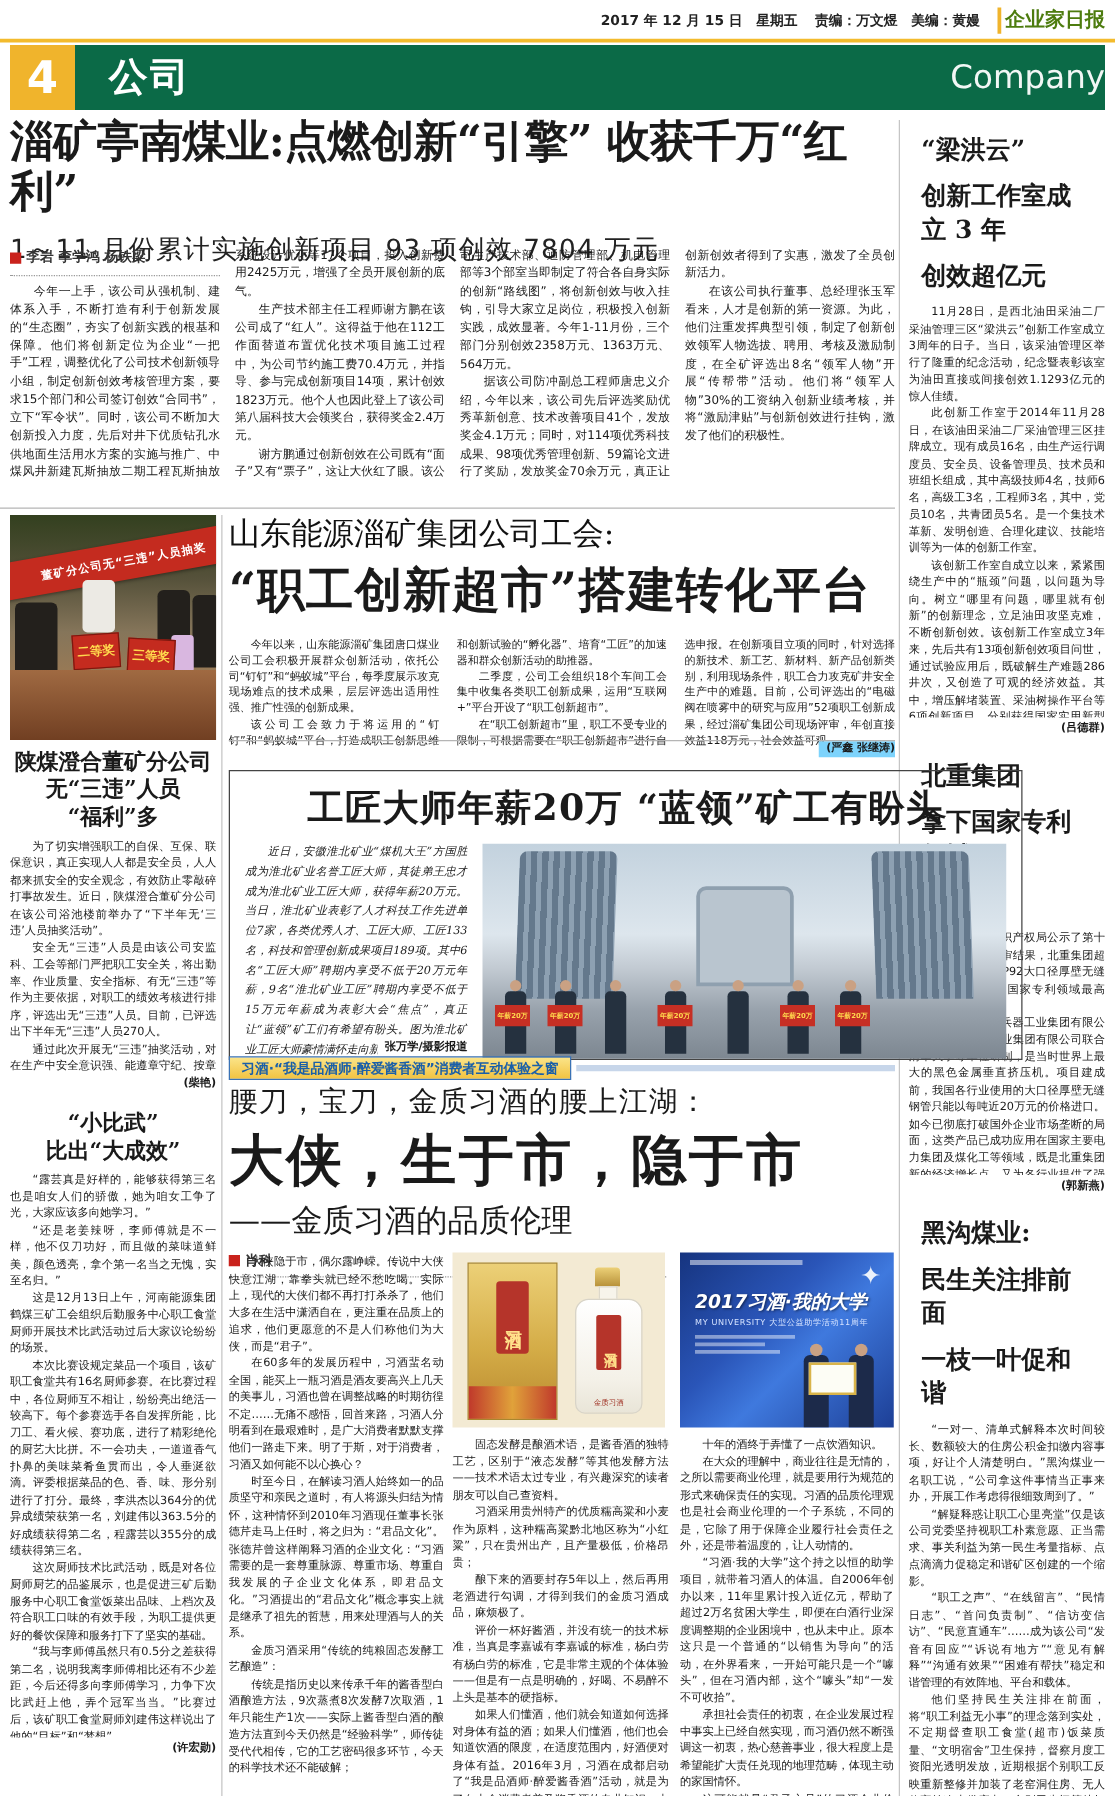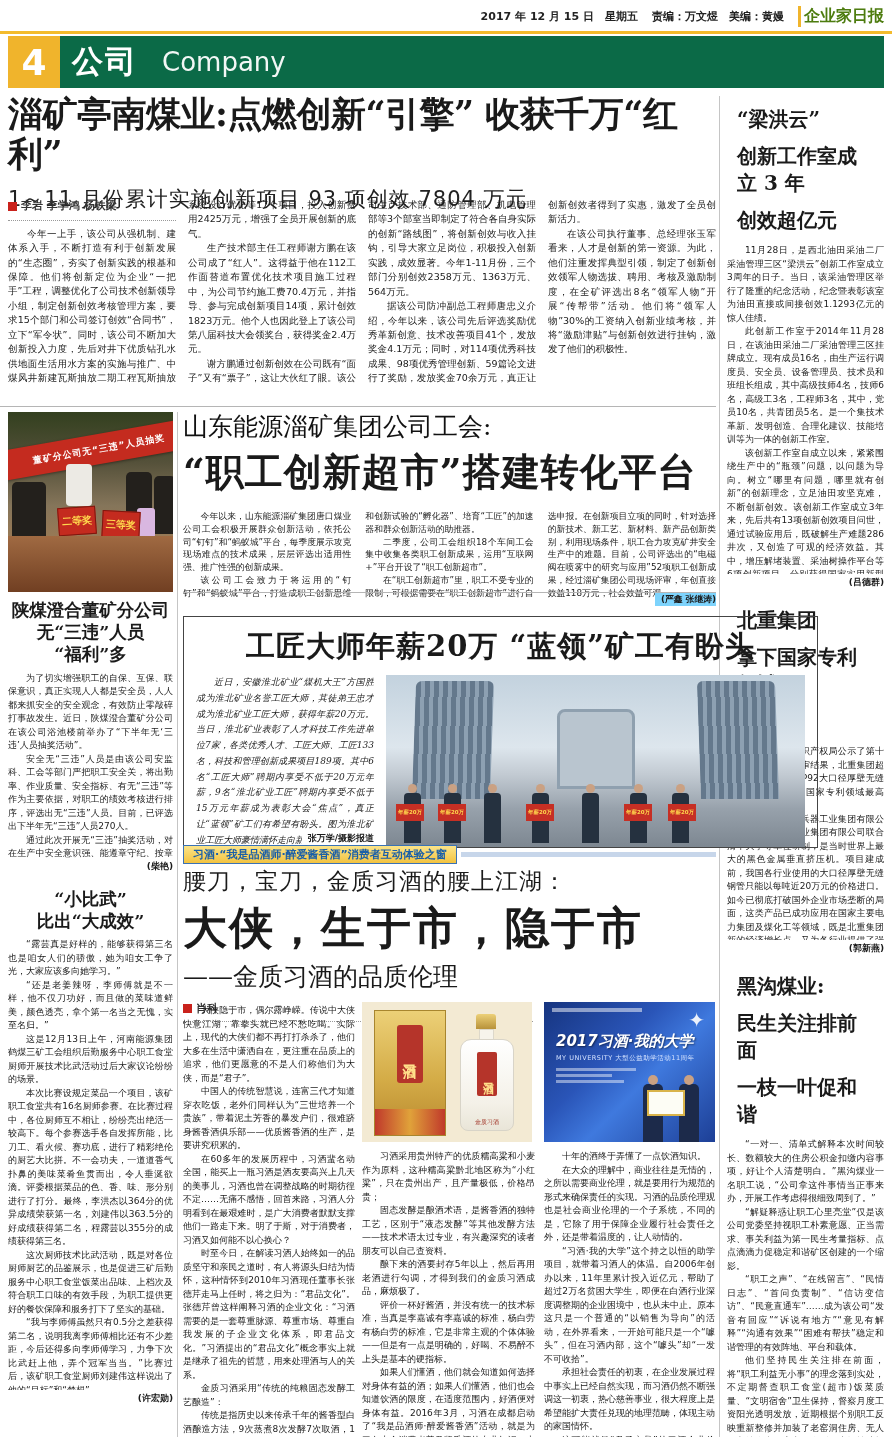--- a/index.html
+++ b/index.html
@@ -7,21 +7,21 @@
         font-family:"DejaVu Sans","Liberation Sans",sans-serif;color:#1a1a1a;overflow:hidden;}
   
   .top-meta{position:absolute;top:6px;right:8px;display:flex;align-items:center;gap:14px;
             font-size:11px;font-weight:bold;color:#222;}
   .paper-name{color:#4d7c0f;font-family:"DejaVu Serif","Liberation Serif",serif;
               font-size:16px;font-weight:900;border-left:3px solid #f0b42c;padding-left:3px;}
   .gold-rule{position:absolute;left:0;top:31px;width:892px;height:3px;background:#f3bb2d;}
   .masthead{position:absolute;left:8px;top:36px;width:876px;height:52px;display:flex;}
   .pagenum{width:52px;background:#f0b42c;color:#fff;font-size:36px;font-weight:bold;
            display:flex;align-items:center;justify-content:center;}
-  .mast-green{flex:1;background:#0b6a47;color:#fff;display:flex;align-items:center;padding-left:12px;}
+  .mast-green{flex:1;background:#0b6a47;color:#fff;display:flex;align-items:center;padding-left:27px;justify-content:space-between;}
   .mast-cn{font-size:31px;font-weight:bold;letter-spacing:2px;}
   .mast-en{font-size:26px;font-weight:400;margin-left:24px;opacity:.95;}
   .art-paras p{margin:0;text-indent:2em;text-align:justify;}
   .sig{text-align:right;font-weight:bold;}
   .byline{font-size:11px;font-weight:bold;color:#333;border-bottom:1px dotted #999;
           padding-bottom:5px;margin-bottom:6px;display:flex;align-items:center;gap:4px;}
   .red-sq{display:inline-block;width:9px;height:9px;background:#c9221c;flex:0 0 auto;}
   .divider-h{position:absolute;background:#b5b5b5;height:1px;}
   .divider-v{position:absolute;background:#c5c5c5;width:1px;}
   
@@ -321,29 +321,28 @@
     <h2 class="xj-title">大侠，生于市，隐于市</h2>
     <p class="xj-sub">——金质习酒的品质伦理</p>
     <div class="byline xj-byline">
       <span class="red-sq"></span>
       <span>肖科</span>
     </div>
   </div>
 
   <div class="xj-col xj-col1 art-paras">
       <p>大侠隐于市，偶尔露峥嵘。传说中大侠快意江湖，靠拳头就已经不愁吃喝。实际上，现代的大侠们都不再打打杀杀了，他们大多在生活中潇洒自在，更注重在品质上的追求，他们更愿意的不是人们称他们为大侠，而是“君子”。</p>
-      <p>中国人的传统智慧说，连富三代才知道穿衣吃饭，老外们同样认为“三世培养一个贵族”，带着泥土芳香的暴发户们，很难跻身酱香酒俱乐部——优质酱香酒的生产，是要讲究积累的。</p>
       <p>在60多年的发展历程中，习酒蜚名动全国，能买上一瓶习酒是酒友要高兴上几天的美事儿，习酒也曾在调整战略的时期彷徨不定……无痛不感悟，回首来路，习酒人分明看到在最艰难时，是广大消费者默默支撑他们一路走下来。明了于斯，对于消费者，习酒又如何能不以心换心？</p>
       <p>时至今日，在解读习酒人始终如一的品质坚守和亲民之道时，有人将源头归结为情怀，这种情怀到2010年习酒现任董事长张德芹走马上任时，将之归为：“君品文化”。张德芹曾这样阐释习酒的企业文化：“习酒需要的是一套尊重脉源、尊重市场、尊重自我发展的子企业文化体系，即君品文化。”习酒提出的“君品文化”概念事实上就是继承了祖先的哲慧，用来处理酒与人的关系。</p>
       <p>金质习酒采用“传统的纯粮固态发酵工艺酿造”：</p>
       <p>传统是指历史以来传承千年的酱香型白酒酿造方法，9次蒸煮8次发酵7次取酒，1年只能生产1次——实际上酱香型白酒的酿造方法直到今天仍然是“经验科学”，师传徒受代代相传，它的工艺密码很多环节，今天的科学技术还不能破解；</p>
     </div>
   <div class="xj-col xj-col2 art-paras">
+      <p>固态发酵是酿酒术语，是酱香酒的独特工艺，区别于“液态发酵”等其他发酵方法——技术术语太过专业，有兴趣深究的读者朋友可以自己查资料。</p>
       <p>习酒采用贵州特产的优质糯高粱和小麦作为原料，这种糯高粱黔北地区称为“小红粱”，只在贵州出产，且产量极低，价格昂贵；</p>
-      <p>固态发酵是酿酒术语，是酱香酒的独特工艺，区别于“液态发酵”等其他发酵方法——技术术语太过专业，有兴趣深究的读者朋友可以自己查资料。</p>
       <p>酿下来的酒要封存5年以上，然后再用老酒进行勾调，才得到我们的金质习酒成品，麻烦极了。</p>
       <p>评价一杯好酱酒，并没有统一的技术标准，当真是李嘉诚有李嘉诚的标准，杨白劳有杨白劳的标准，它是非常主观的个体体验——但是有一点是明确的，好喝、不易醉不上头是基本的硬指标。</p>
       <p>如果人们懂酒，他们就会知道如何选择对身体有益的酒；如果人们懂酒，他们也会知道饮酒的限度，在适度范围内，好酒便对身体有益。2016年3月，习酒在成都启动了“我是品酒师·醉爱酱香酒”活动，就是为了向大众消费者普及酱香酒的专业知识。由于把知识性、趣味性、互动性合于一体，活动深受消费者和经销商欢迎，今年已经举办了200场左右，参与人数达到四五万人很多人去过之后说，喝了几</p>
     </div>
   <div class="xj-col xj-col3 art-paras">
       <p>十年的酒终于弄懂了一点饮酒知识。</p>
       <p>在大众的理解中，商业往往是无情的，之所以需要商业伦理，就是要用行为规范的形式来确保责任的实现。习酒的品质伦理观也是社会商业伦理的一个子系统，不同的是，它除了用于保障企业履行社会责任之外，还是带着温度的，让人动情的。</p>
       <p>“习酒·我的大学”这个持之以恒的助学项目，就带着习酒人的体温。自2006年创办以来，11年里累计投入近亿元，帮助了超过2万名贫困大学生，即便在白酒行业深度调整期的企业困境中，也从未中止。原本这只是一个普通的“以销售为导向”的活动，在外界看来，一开始可能只是一个“噱头”，但在习酒内部，这个“噱头”却“一发不可收拾”。</p>
       <p>承担社会责任的初衷，在企业发展过程中事实上已经自然实现，而习酒仍然不断强调这一初衷，热心慈善事业，很大程度上是希望能扩大责任兑现的地理范畴，体现主动的家国情怀。</p>
       <p>这可能就是“君子之品”的习酒企业价值观体现之一吧。兼济天下，大企业有大器量，在金质习酒建立的江湖中，生于市，却隐于市，才是最有吸引力的习酒风情。</p>

